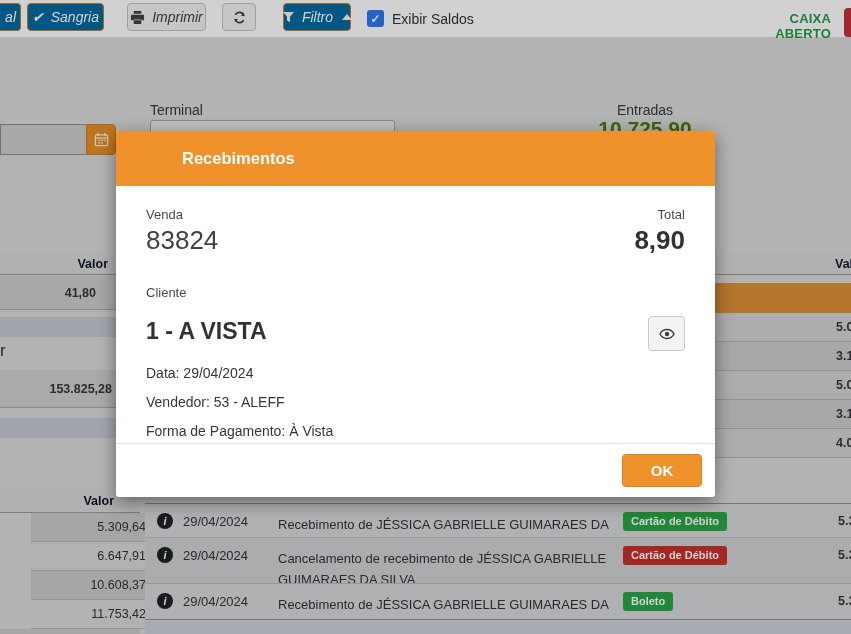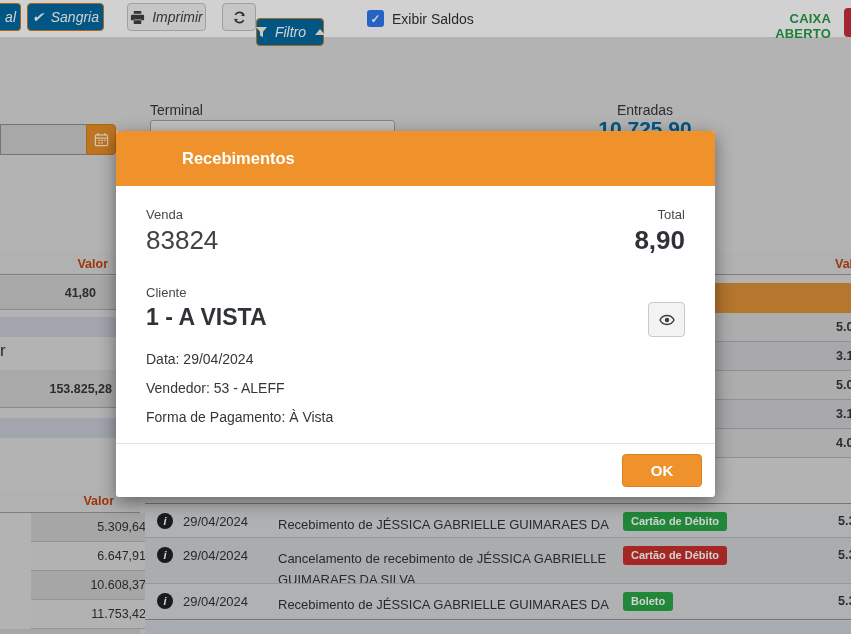--- a/index.html
+++ b/index.html
@@ -11,21 +11,21 @@
   .toolbar { position:absolute; left:0; top:0; width:851px; height:37px; background:#ffffff; z-index:2; }
   .btn { position:absolute; top:3px; height:28px; border-radius:4px; font-size:14px;
          display:flex; align-items:center; justify-content:center; gap:7px; cursor:pointer; }
   .btn-orange { background:#0369a1; border:1px solid #d07d1c; color:#fff;font-style:italic; }
   .btn-gray   { background:#f2f2f2; border:1px solid #c4c4c4; color:#3d4044; }
   .btn-partial { left:0; width:21px; border-radius:0 4px 4px 0; border-left:none; overflow:hidden;
                  justify-content:flex-end; padding-right:4px; }
   .btn-sangria { left:27px; width:77px; }
   .btn-imprimir { left:127px; width:79px;font-style:italic; }
   .btn-refresh { left:222px; width:34px; }
-  .btn-filtro { left:256px; width:68px;margin-top:15px; }
+  .btn-filtro { left:283px; width:68px; }
   .caret-up { width:0; height:0; border-left:5px solid transparent; border-right:5px solid transparent;
               border-bottom:6px solid #fdf3e6; margin-left:2px; }
   .chk-wrap { position:absolute; left:367px; top:10px; display:flex; align-items:center; gap:8px; }
   .checkbox { width:17px; height:17px; background:#2d78ee; border-radius:3px; color:#fff;
               font-size:12px; font-weight:bold; display:flex; align-items:center; justify-content:center; }
   .chk-label { font-size:14px; color:#2f3338; }
   .caixa-status { position:absolute; top:11px; left:736px; width:95px; text-align:right;
                   font-size:13px; font-weight:bold; color:#259b45; letter-spacing:.2px; }
   .red-sliver { position:absolute; top:8px; left:844px; width:7px; height:29px;
                 background:#c5303b; border-radius:4px 0 0 4px; }
@@ -34,25 +34,25 @@
   .fld-label { position:absolute; font-size:14px; color:#34383c; }
   .lbl-terminal { left:150px; top:102px; }
   .date-input { position:absolute; left:0; top:124px; width:86px; height:31px;
                 background:#cecece; border:1px solid #8f8f94; border-right:none; }
   .cal-btn { position:absolute; left:86px; top:124px; width:30px; height:31px; background:#ea8f26;
              border:1px solid #d07d1c; border-radius:0 4px 4px 0; display:flex; align-items:center; justify-content:center; }
   .terminal-select { position:absolute; left:150px; top:120px; width:245px; height:34px;
                      background:#ececec; border:1px solid #a0a3a8; border-radius:3px; }
   .entradas-wrap { position:absolute; left:560px; top:102px; width:170px; text-align:center; }
   .entradas-label { font-size:14px; color:#34383c; }
-  .entradas-value { margin-top:0; font-size:21px; font-weight:bold; color:#0369a1; line-height:21px; }
+  .entradas-value { margin-top:0; font-size:21px; font-weight:bold; color:#4d7c0f; line-height:21px; }
 
   
   .tbl-header { position:absolute; background:#d8d8d8; border-bottom:1px solid #96999e;
-                font-size:12.5px; font-weight:bold; color:#c2410c; display:flex; align-items:center; justify-content:flex-end; }
+                font-size:12.5px; font-weight:bold; color:#0f172a; display:flex; align-items:center; justify-content:flex-end; }
   .ml-header { left:0; top:253px; width:116px; height:22px; padding-right:8px; }
   .ml-row1 { position:absolute; left:0; top:276px; width:116px; height:34px; background:#cdcdcd;
              border-bottom:1px solid #a6a9ad; display:flex; align-items:center; justify-content:flex-end;
              padding-right:20px; font-size:12.5px; font-weight:bold; }
   .band { position:absolute; background:#c6cad3; }
   .band1 { left:0; top:317px; width:116px; height:20px; }
   .section-frag { position:absolute; left:0; top:341px; font-size:17px; color:#2f3337; }
   .ml-row2 { position:absolute; left:0; top:370px; width:116px; height:38px; background:#d0d0d0;
              border-bottom:1px solid #a6a9ad; display:flex; align-items:center; justify-content:flex-end;
              padding-right:4px; font-size:12.5px; font-weight:bold; }
@@ -94,21 +94,21 @@
   .modal { position:absolute; left:116px; top:131px; width:599px; height:366px; background:#fff;
            border-radius:3px; box-shadow:0 5px 18px rgba(0,0,0,0.45); z-index:50; }
   .modal-header { height:55px; background:#f0922b; border-radius:3px 3px 0 0; padding:18px 30px 0; }
   .modal-title { color:#fff; font-size:16.5px; font-weight:bold;margin-left:36px; }
   .modal-body { padding:21px 30px 0; }
   .m-row { display:flex; justify-content:space-between; align-items:baseline; }
   .m-label { font-size:13px; color:#45494e; }
   .m-big { font-size:26px; color:#3f4347; line-height:30px; margin-top:3px; }
   .m-big-bold { font-weight:bold; color:#2f3338; }
   .m-cliente-label { margin-top:30px; }
-  .m-name-row { display:flex; justify-content:space-between; align-items:flex-start; margin-top:2px; }
+  .m-name-row { display:flex; justify-content:space-between; align-items:flex-start; margin-top:16px; }
   .m-name { font-size:23px; font-weight:bold; color:#2f3338; line-height:30px; }
   .eye-btn { width:37px; height:35px; background:#f3f3f3; border:1px solid #c9c9c9; border-radius:4px;
              display:flex; align-items:center; justify-content:center; cursor:pointer; }
   .m-line { font-size:14px; color:#33373b; margin-top:11px; line-height:18px; }
   .m-line-first { margin-top:13px; }
   .modal-footer { position:absolute; left:0; right:0; bottom:0; height:54px; border-top:1px solid #e3e3e3;padding-left:32px; }
   .ok-btn { position:absolute; right:13px; top:10px; width:80px; height:33px; background:#f0922b;
             border:1px solid #da821f; border-radius:4px; color:#fff; font-size:15px; font-weight:bold;
             display:flex; align-items:center; justify-content:center; cursor:pointer; }
   svg { display:block; }

